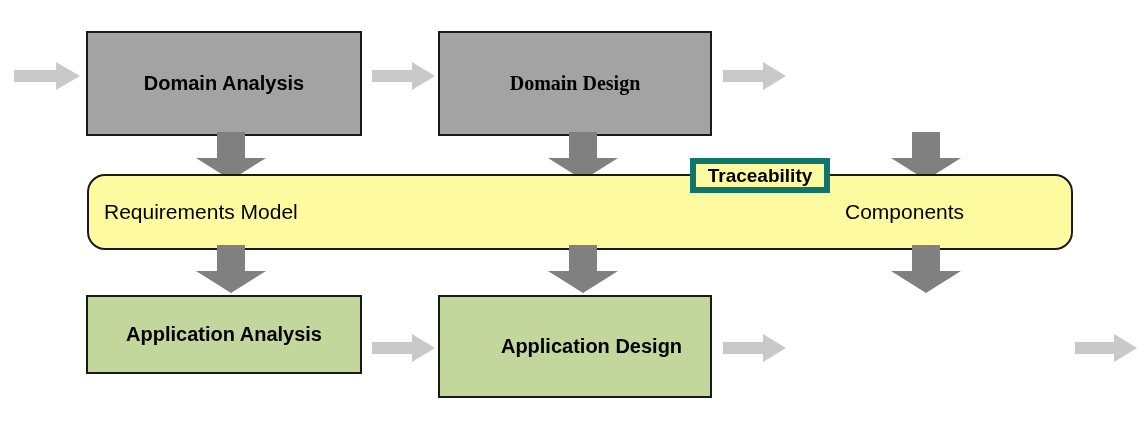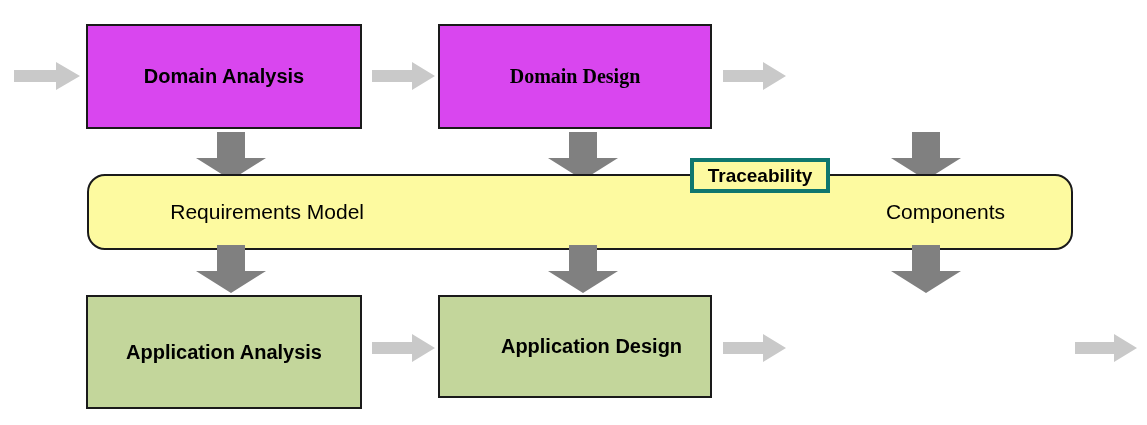--- a/index.html
+++ b/index.html
@@ -22,43 +22,43 @@
     display: flex;
     align-items: center;
     justify-content: center;
     text-align: center;
     font-weight: bold;
     font-size: 20px;
     color: #000000;
     line-height: 1.25;
     padding: 2px 6px;
   }
-  .domain-box { background: #d946ef; }
+  .domain-box { background: #a3a3a3; margin-top: 7px; }
   .app-box    { background: #c3d69b; }
 
   .asset-bar {
     position: absolute;
     box-sizing: border-box;
     background: #fdfaa0;
     border: 2px solid #1a1a1a;
     border-radius: 18px;
   }
   .asset-label {
     position: absolute;
     font-size: 21px;
     color: #000000;
-    text-align: right;
+    text-align: left;
     white-space: nowrap;
     font-weight: normal;
   }
   .trace-box {
     position: absolute;
     box-sizing: border-box;
     background: #fdfaa0;
-    border: 4px solid #0f766e;
+    border: 6px solid #0f766e;
     display: flex;
     align-items: center;
     justify-content: center;
     font-weight: bold;
     font-size: 19px;
     color: #000000;
   }
   .h-arrow { position: absolute; }
   .v-arrow { position: absolute; }
   .h-arrow svg, .v-arrow svg { display: block; }
@@ -129,21 +129,21 @@
     <svg width="70" height="48" viewBox="0 0 70 48" aria-hidden="true">
       <polygon points="21,0 49,0 49,26 70,26 35,48 0,26 21,26" fill="#808080"></polygon>
     </svg>
   </div>
   <div class="v-arrow" style="left:891px; top:245px;">
     <svg width="70" height="48" viewBox="0 0 70 48" aria-hidden="true">
       <polygon points="21,0 49,0 49,26 70,26 35,48 0,26 21,26" fill="#808080"></polygon>
     </svg>
   </div>
 
-  <div class="proc-box app-box" style="left:86px; top:295px; width:276px; height:114px;">
+  <div class="proc-box app-box" style="left:86px; top:295px; width:276px; height:79px;">
     <span>Application Analysis</span>
   </div>
 
   <div class="h-arrow" style="left:372px; top:334px;">
     <svg width="63" height="28" viewBox="0 0 63 28" aria-hidden="true">
       <polygon points="0,8 40,8 40,0 63,14 40,28 40,20 0,20" fill="#c9c9c9"></polygon>
     </svg>
   </div>
 
   <div class="proc-box app-box" style="left:438px; top:295px; width:274px; height:103px;padding-left:39px;">

